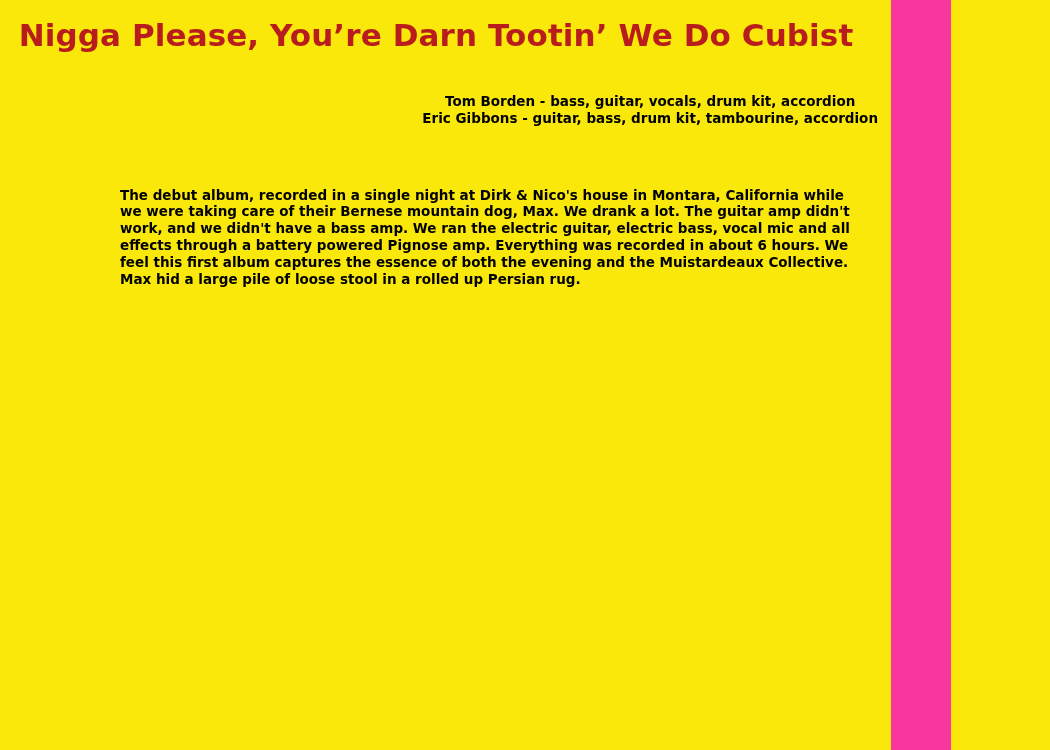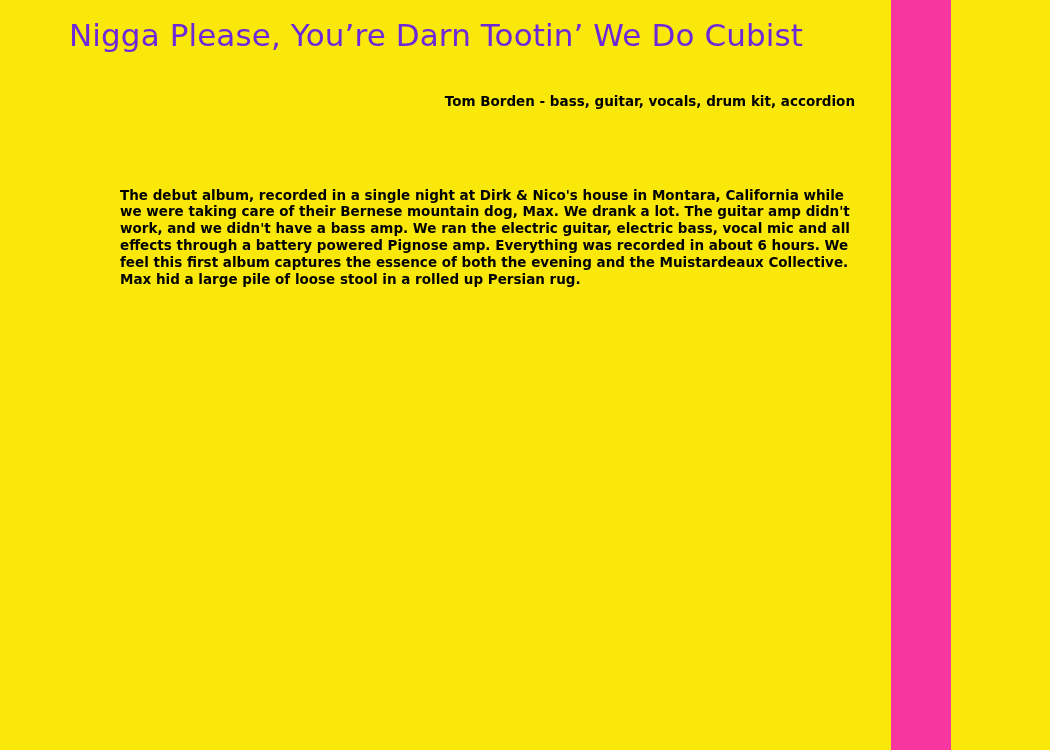--- a/index.html
+++ b/index.html
@@ -49,32 +49,32 @@
     width: 891px;
     height: 750px;
   }
 
   .album-title {
     position: absolute;
     left: 0;
     top: 16px;
     width: 872px;
     text-align: center;
-    color: #6d28d9;
+    color: #b91c1c;
     font-size: 31px;
     line-height: 38px;
-    font-weight: normal;
+    font-weight: bold;
     letter-spacing: 0.1px;
     margin: 0;
     white-space: nowrap;
   }
 
   .credits {
     position: absolute;
-    right: 36px;
+    right: 13px;
     top: 93px;
     text-align: center;
     color: #000000;
     font-size: 13.5px;
     line-height: 17px;
     font-weight: bold;
   }
 
   .credits-line {
     display: block;
@@ -98,20 +98,21 @@
 <body>
 
 <div class="page">
 
   <div class="content">
 
     <h1 class="album-title">Nigga Please, You’re Darn Tootin’ We Do Cubist</h1>
 
     <div class="credits">
       <span class="credits-line">Tom Borden - bass, guitar, vocals, drum kit, accordion</span>
+      <span class="credits-line">Eric Gibbons - guitar, bass, drum kit, tambourine, accordion</span>
     </div>
 
     <p class="liner-notes">The debut album, recorded in a single night at Dirk &amp; Nico's house in Montara, California while we were taking care of their Bernese mountain dog, Max. We drank a lot.  The guitar amp didn't work, and we didn't have a bass amp.  We ran the electric guitar, electric bass, vocal mic and all effects through a battery powered Pignose amp.  Everything was recorded in about 6 hours.  We feel this first album captures the essence of both the evening and the Muistardeaux Collective.  Max hid a large pile of loose stool in a rolled up Persian rug.</p>
 
   </div>
 
   <div class="stripe stripe-pink"></div>
 
   <div class="stripe stripe-yellow-right"></div>
 

